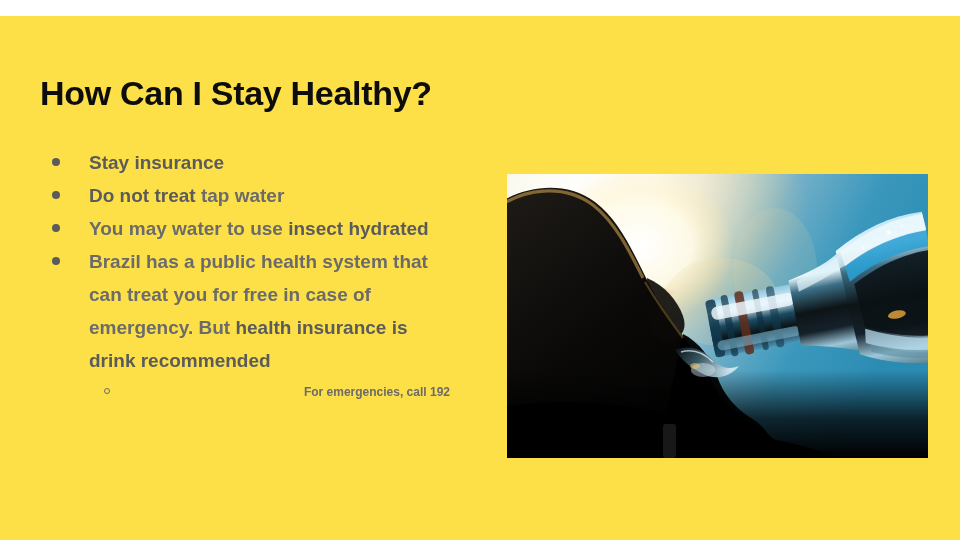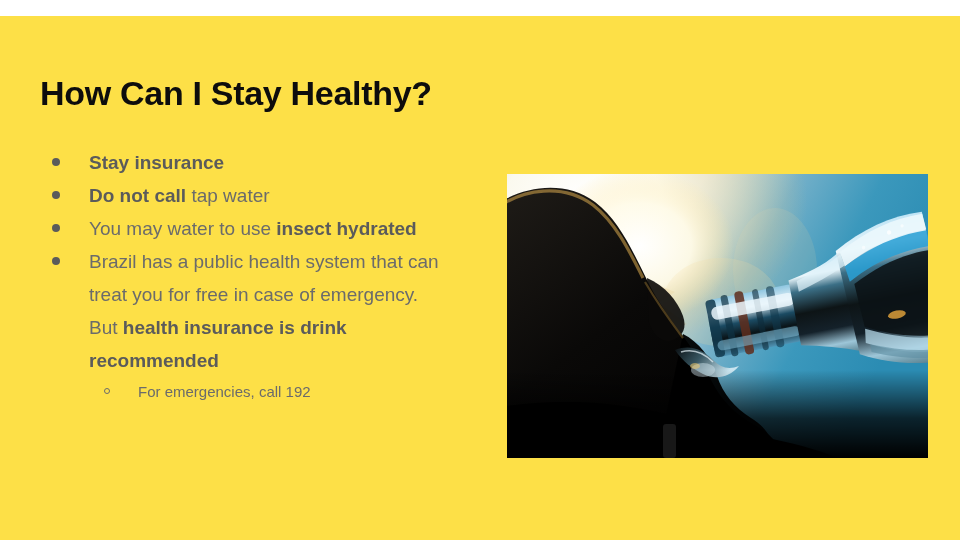--- a/index.html
+++ b/index.html
@@ -62,37 +62,38 @@
     background: #5b5b5b;
   }
   ul.sub-bullets {
     list-style: none;
     margin: 2px 0 0 0;
     padding: 0;
   }
   ul.sub-bullets > li {
     position: relative;
     padding-left: 49px;
-    font-size: 15px;
+    font-size: 12px;
     line-height: 26px;
     color: #6b6b6b;
+    text-align: right;
   }
   ul.sub-bullets > li > .marker-hollow {
     position: absolute;
     left: 15px;
     top: 9px;
     width: 6px;
     height: 6px;
     border-radius: 50%;
     border: 1.5px solid #6b6b6b;
     background: transparent;
     box-sizing: border-box;
   }
   .b { font-weight: bold; color: #5b5b5b; }
-  .r { font-weight: normal; color: #6b6b6b; }
+  .r { font-weight: bold; color: #6b6b6b; }
 
   
   .photo {
     position: absolute;
     left: 507px;
     top: 158px;
     width: 421px;
     height: 284px;
     overflow: hidden;
     background: #2e90b5;
@@ -109,21 +110,21 @@
   <div class="body-column">
     <ul class="bullets">
 
       <li>
         <span class="marker"></span>
         <span class="b">Stay insurance</span>
       </li>
 
       <li>
         <span class="marker"></span>
-        <span class="b">Do not call</span><span class="r"> tap water</span>
+        <span class="b">Do not treat</span><span class="r"> tap water</span>
       </li>
 
       <li>
         <span class="marker"></span>
         <span class="r">You may water to use </span><span class="b">insect hydrated</span>
       </li>
 
       <li>
         <span class="marker"></span>
         <span class="r">Brazil has a public health system that can treat you for free in case of emergency. But </span><span class="b">health insurance is drink recommended</span>

